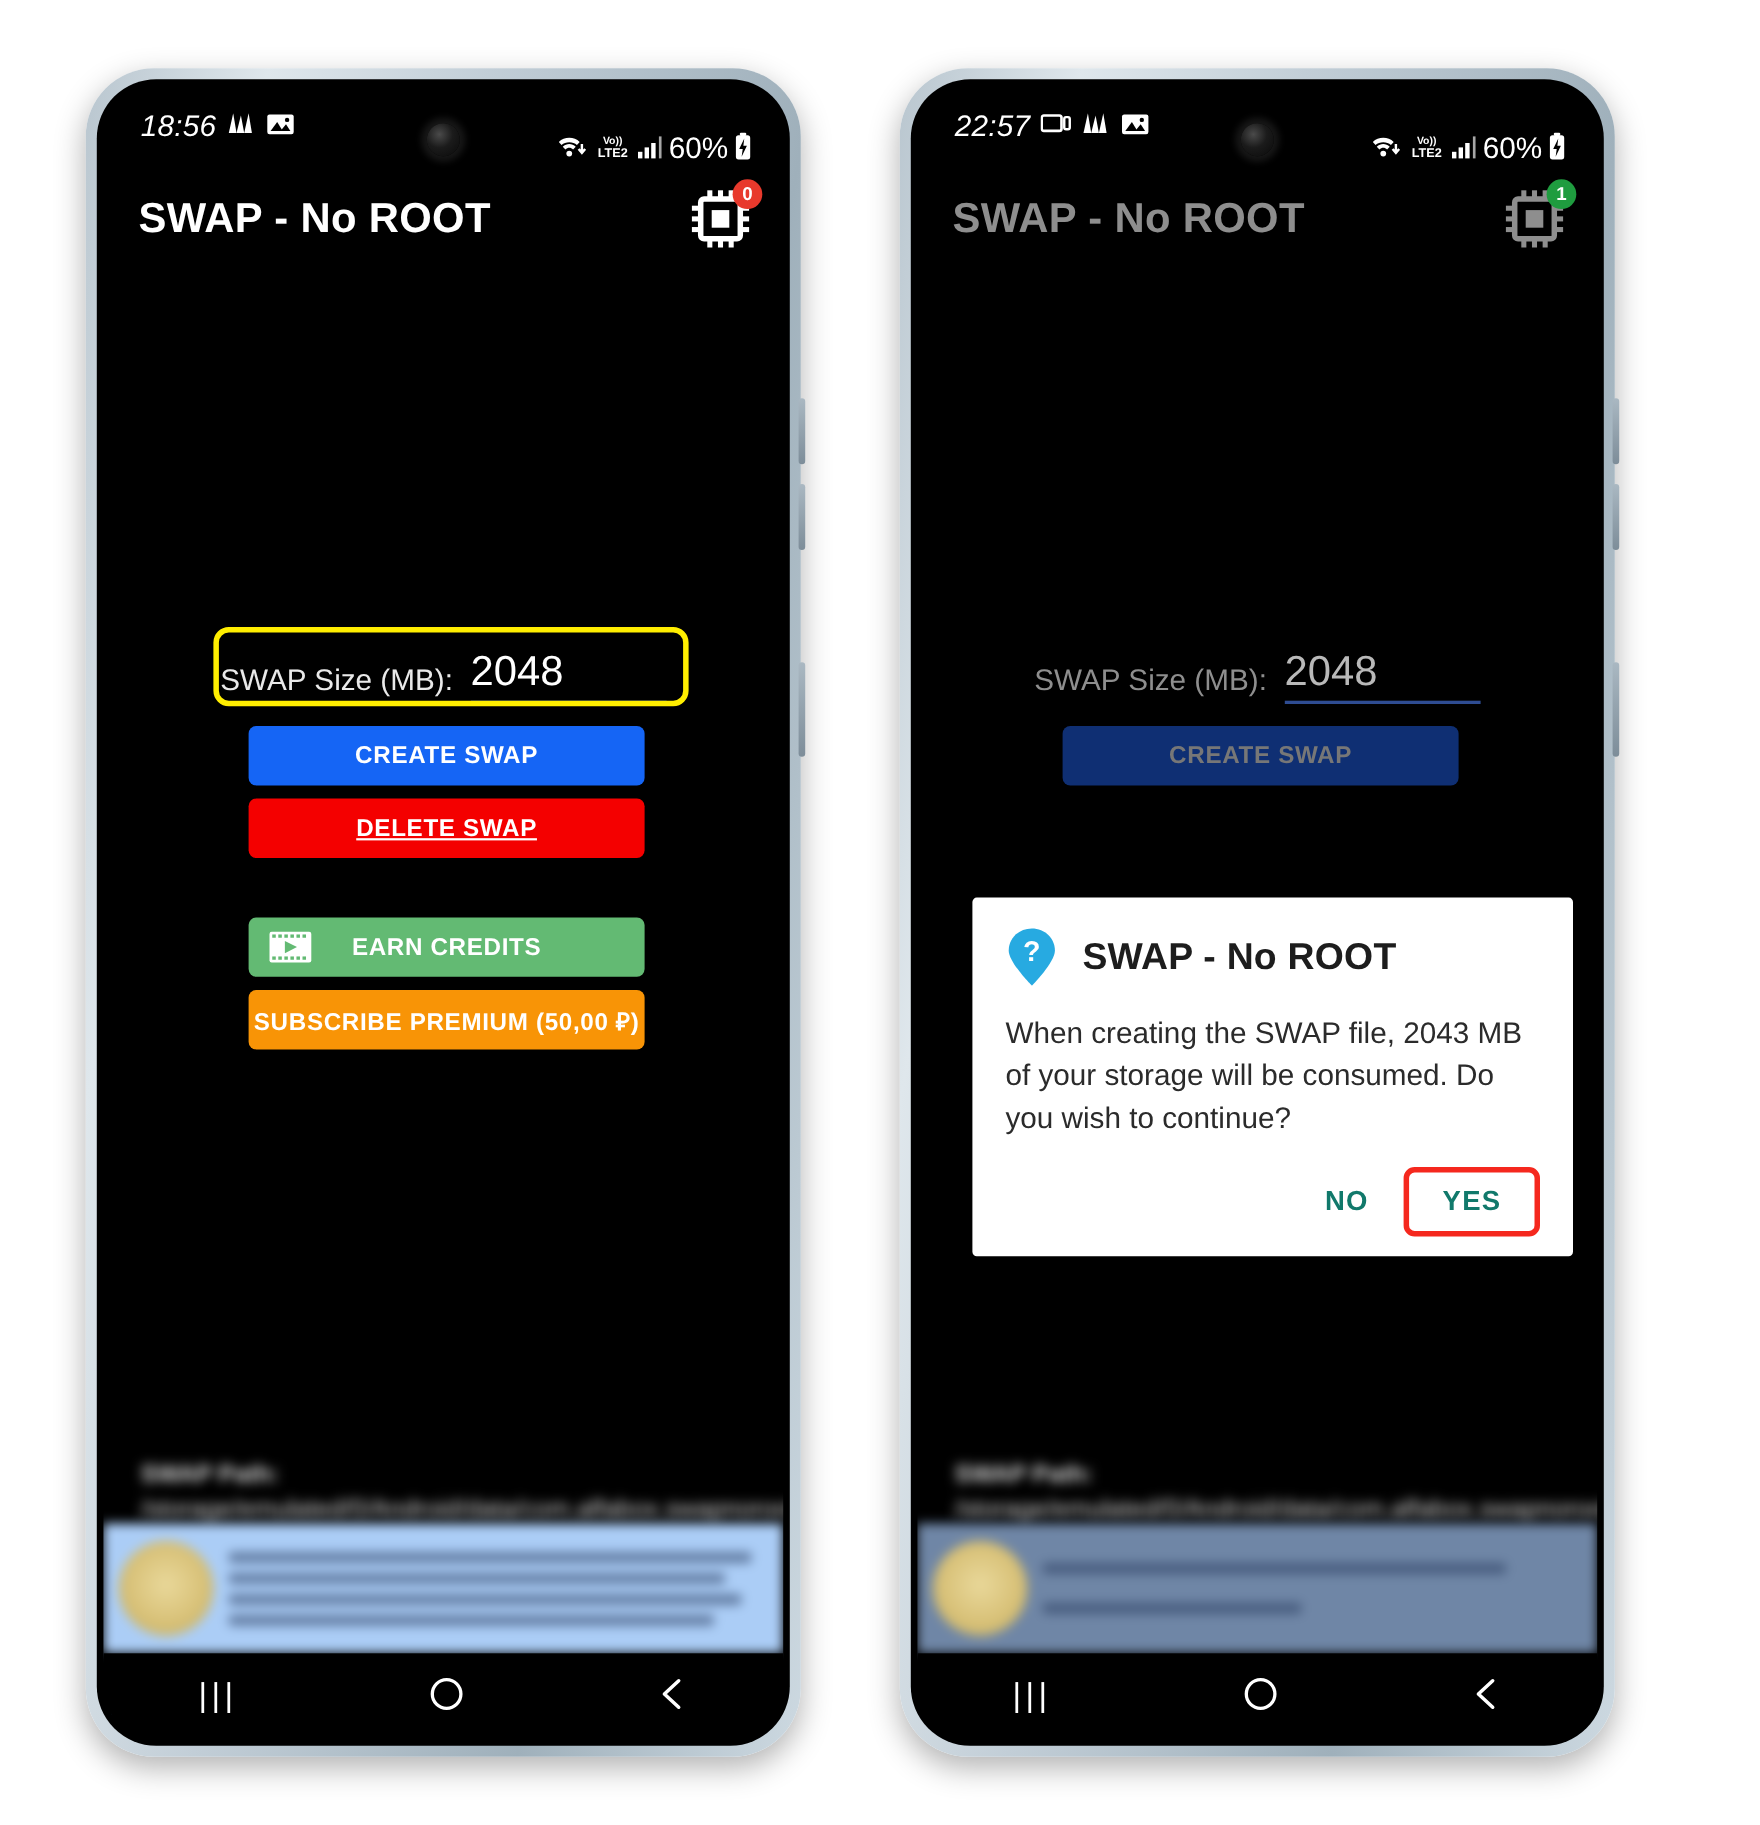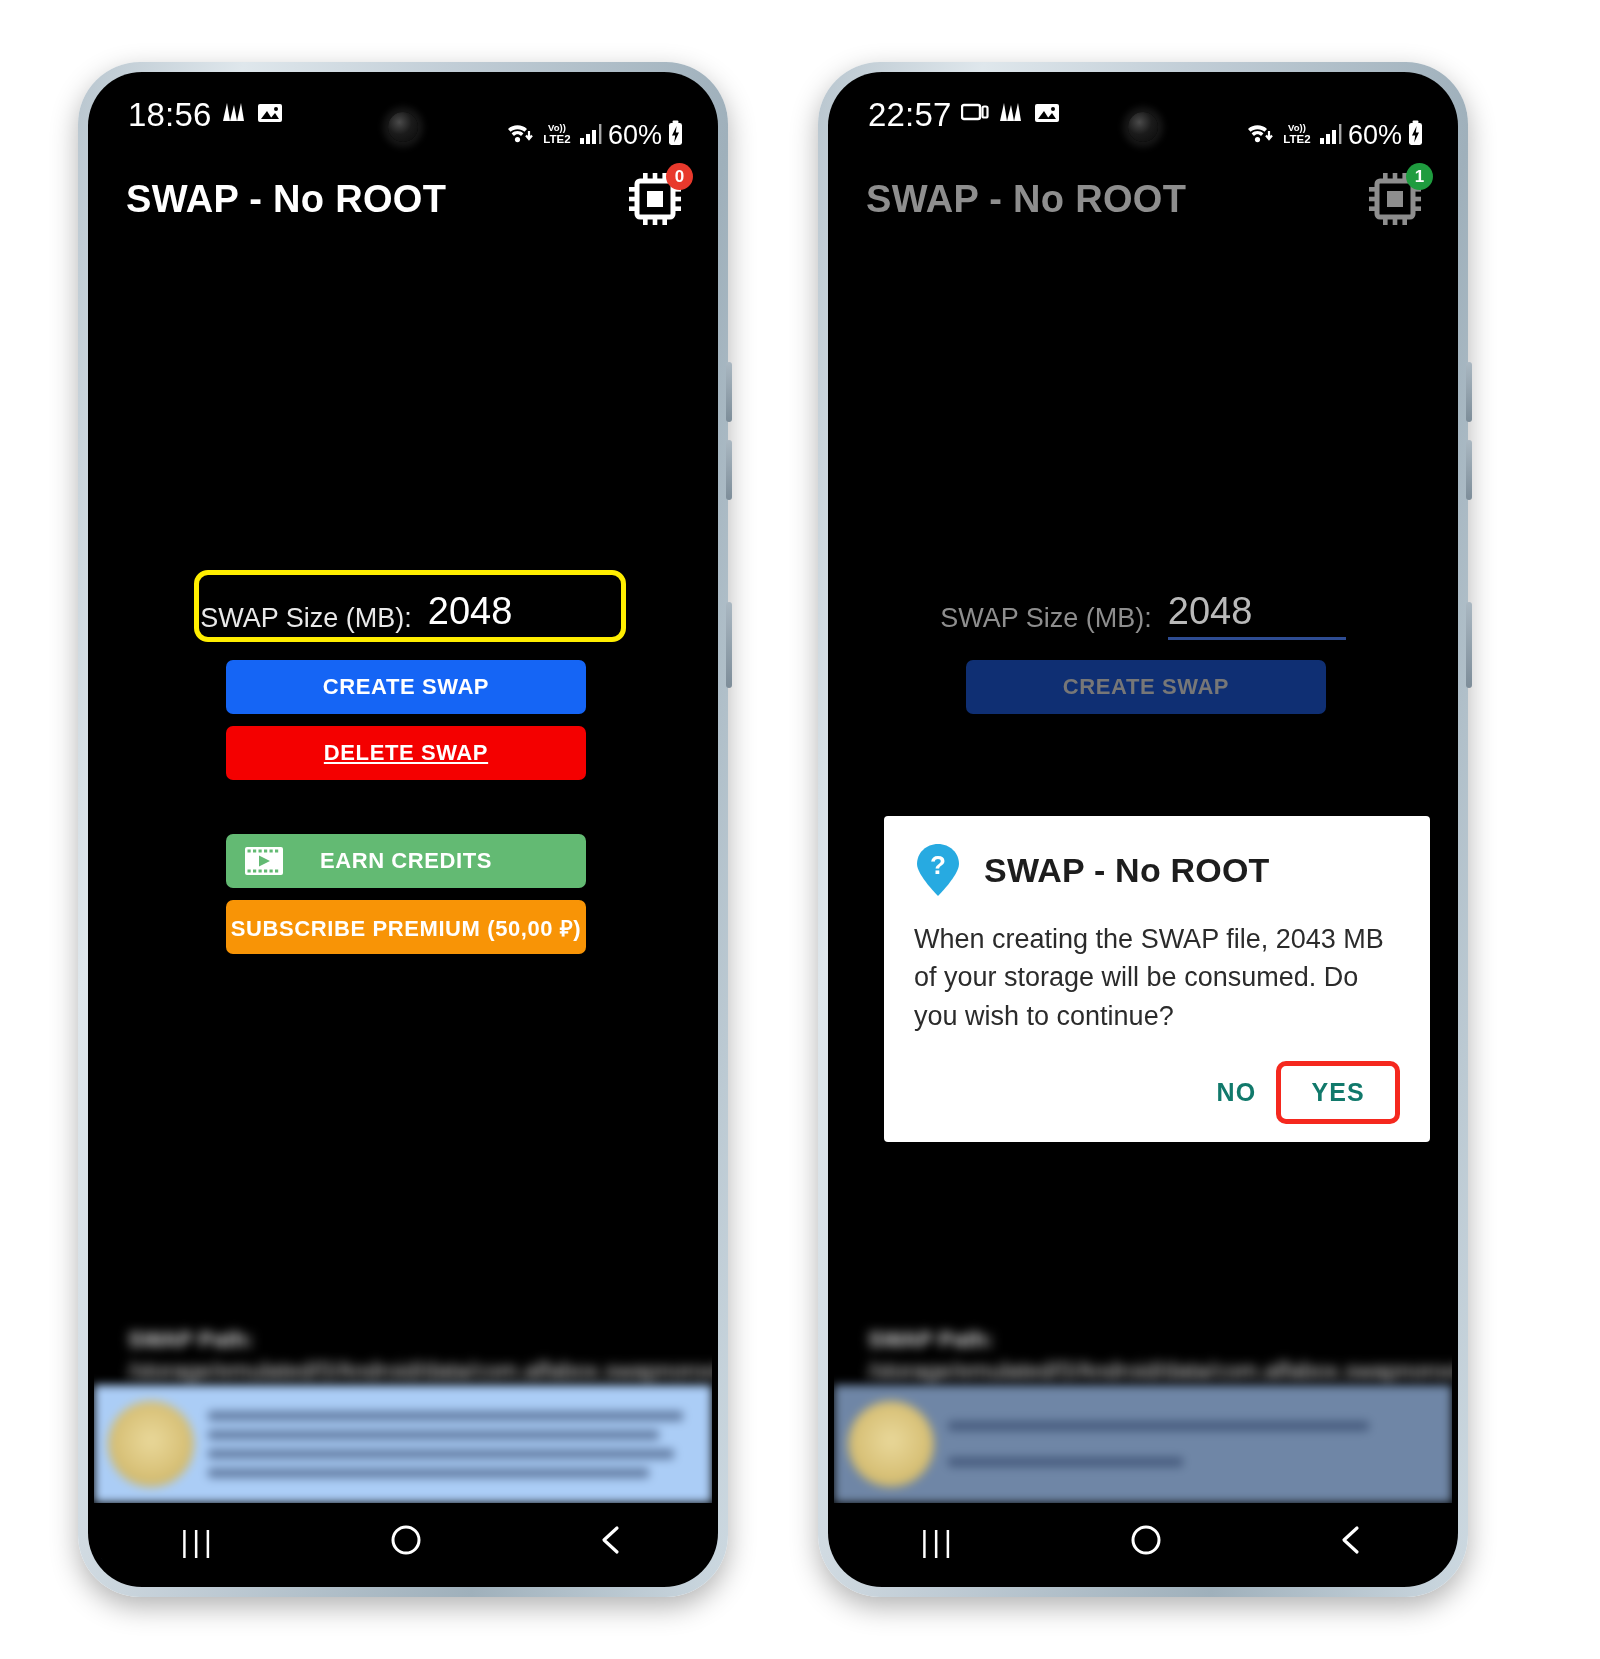--- a/index.html
+++ b/index.html
@@ -39,21 +39,21 @@
     background: linear-gradient(180deg,#aab8c2,#7d8d99);
   }
 
   
   .statusbar {
     position: absolute; top: 0; left: 0; right: 0; height: 74px;
     display: flex; align-items: center; justify-content: space-between;
     padding: 0 28px 0 34px; color: #fff;
   }
   .sb-left { display: flex; align-items: center; gap: 9px; }
-  .sb-time { font-size: 33px; letter-spacing: .2px; }
+  .sb-time { font-size: 27px; letter-spacing: .2px; font-style: italic; }
   .sb-right { display: flex; align-items: center; gap: 5px; margin-top: 40px; }
   .sb-batt { font-size: 27px; }
 
   .icon-img, .icon-cast, .icon-mw { display:inline-block; }
 
   .camhole {
     position: absolute; top: 34px; left: 50%; transform: translateX(-50%);
     width: 30px; height: 30px; border-radius: 50%;
     background: radial-gradient(circle at 38% 34%, #4a4a4a 0%, #1b1b1b 45%, #0a0a0a 100%);
     box-shadow: 0 0 7px 5px rgba(25,25,25,.95);
@@ -155,21 +155,21 @@
   .dialog {
     position: absolute; left: 50px; top: 574px; width: 546px;
     background: #fff; border-radius: 4px;
     box-shadow: 0 10px 30px rgba(0,0,0,.55);
     padding: 26px 30px 18px 30px; z-index: 40;
   }
   .dlg-head { display: flex; align-items: center; gap: 22px; margin-bottom: 22px; }
   .dlg-pin { width: 48px; height: 56px; flex: 0 0 48px; }
   .dlg-title { font-size: 34px; color: #1d1d1d; font-weight: bold; letter-spacing: .2px; }
   .dlg-body { font-size: 27px; color: #2b2b2b; line-height: 1.42; margin-bottom: 26px; }
-  .dlg-actions { display: flex; justify-content: flex-end; align-items: center; }
+  .dlg-actions { display: flex; justify-content: flex-end; align-items: center; gap: 12px; }
   .dlg-btn {
     background: none; border: none;
     font-size: 25px; font-weight: bold; color: #11796b;
     letter-spacing: 1.2px; padding: 12px 20px; border-radius: 4px;
   }
   .red-box {
     border: 5px solid #f5281e; border-radius: 10px;
     padding: 8px 22px; display: flex; align-items: center; justify-content: center;
   }
 </style>

